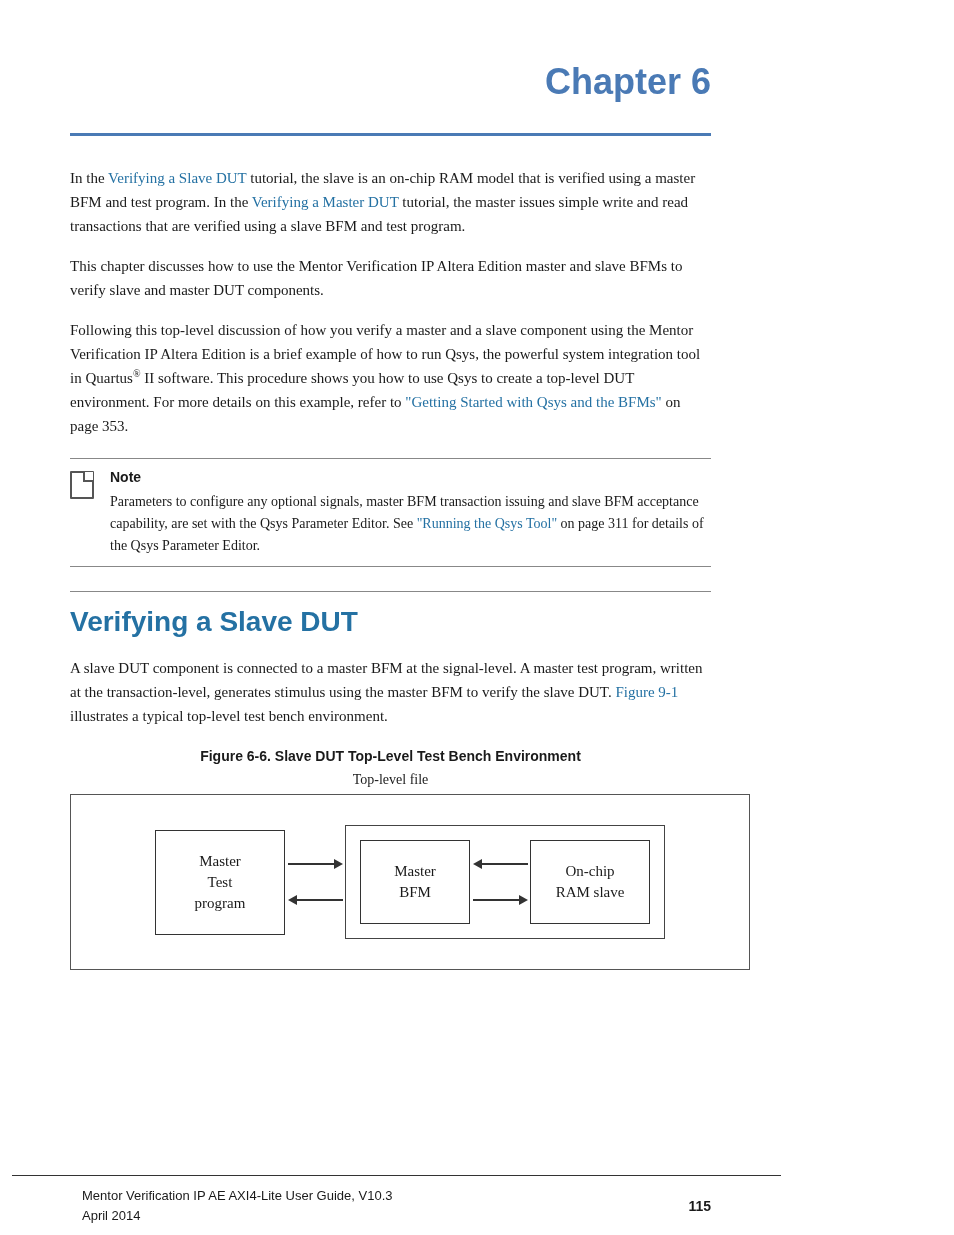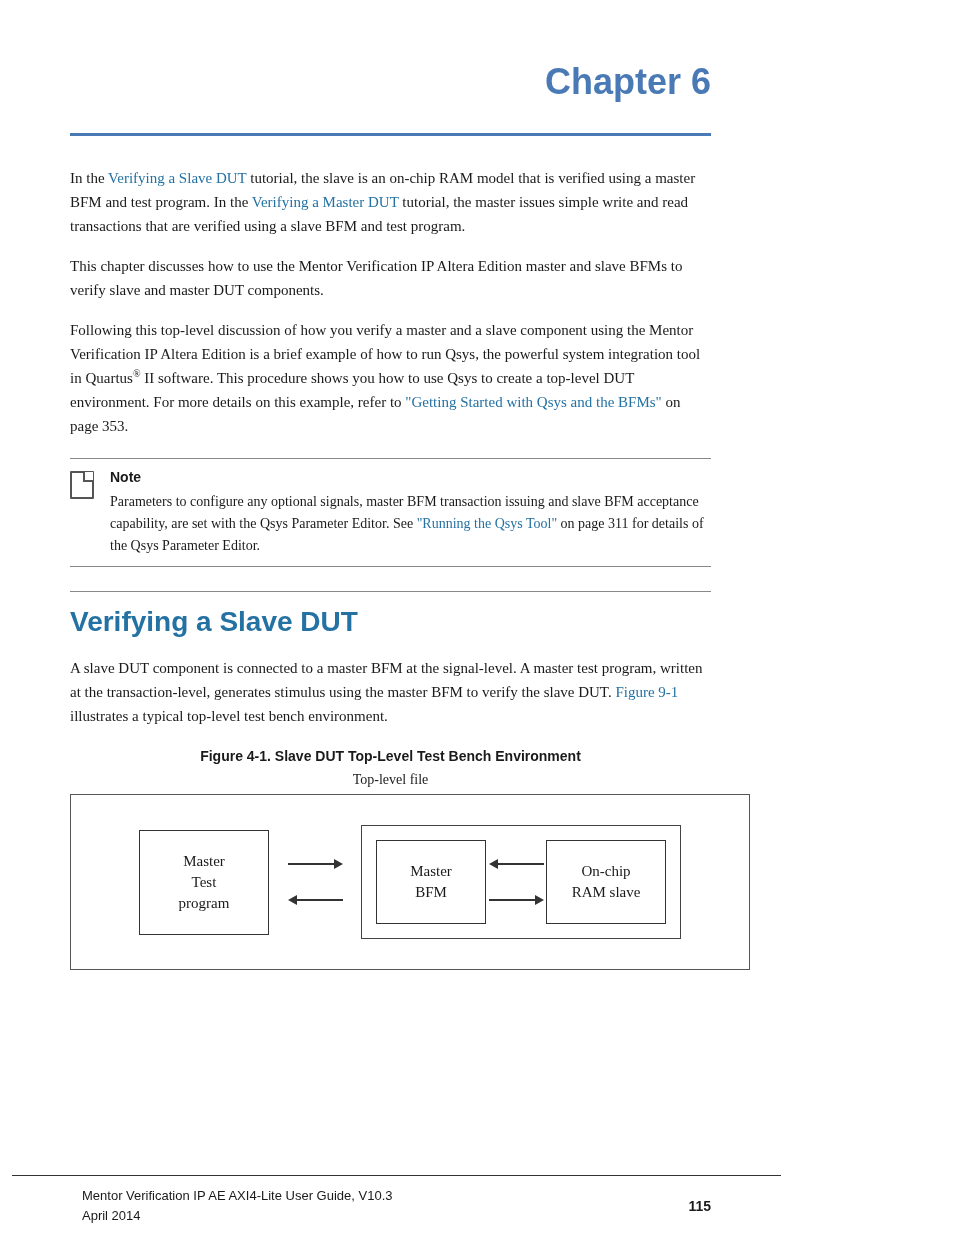--- a/index.html
+++ b/index.html
@@ -164,21 +164,21 @@
       border: 1.5px solid #555;
       padding: 30px 20px;
       width: 680px;
       position: relative;
     }
 
     .diagram-inner {
       display: flex;
       align-items: center;
       justify-content: center;
-      gap: 16px;
+      gap: 0;
     }
 
     .box {
       border: 1.5px solid #333;
       padding: 20px 18px;
       font-size: 15px;
       line-height: 1.4;
       text-align: center;
       background: #fff;
       min-width: 120px;
@@ -294,21 +294,21 @@
     </div>
 
     <hr class="section-divider">
     <h2 class="section-title">Verifying a Slave DUT</h2>
 
     <p>
       <span>A slave DUT component is connected to a master BFM at the signal-level. A master test program, written at the transaction-level, generates stimulus using the master BFM to verify the slave DUT. </span><a class="link">Figure 9-1</a><span> illustrates a typical top-level test bench environment.</span>
     </p>
 
     <div class="figure-container">
-      <div class="figure-caption">Figure 4-1. Slave DUT Top-Level Test Bench Environment</div>
+      <div class="figure-caption">Figure 6-6. Slave DUT Top-Level Test Bench Environment</div>
       <div class="figure-label">Top-level file</div>
 
       
       <div class="diagram">
         <div class="diagram-inner">
 
           <div class="box box-master-test">
             <span style="white-space:pre-line;">Master
 Test
 program</span>

